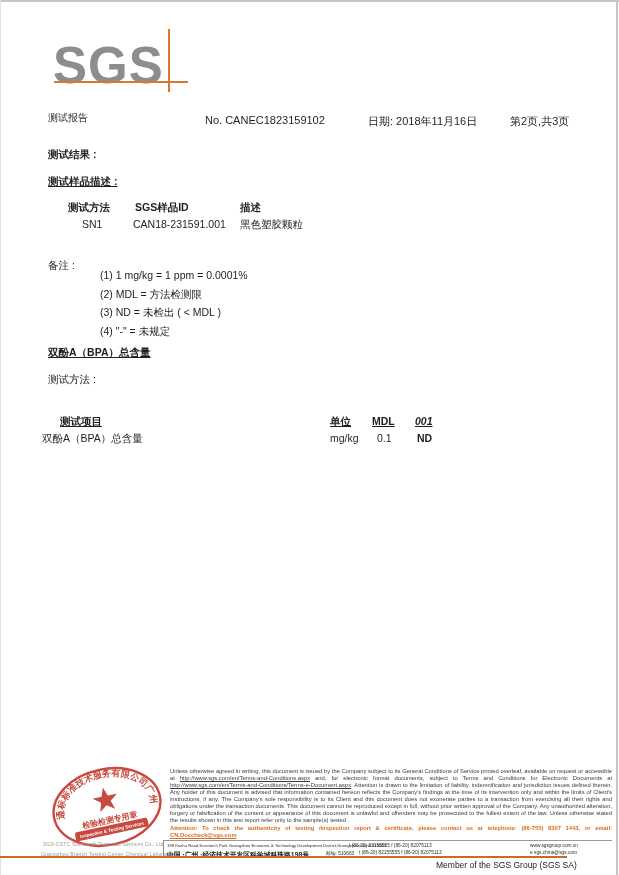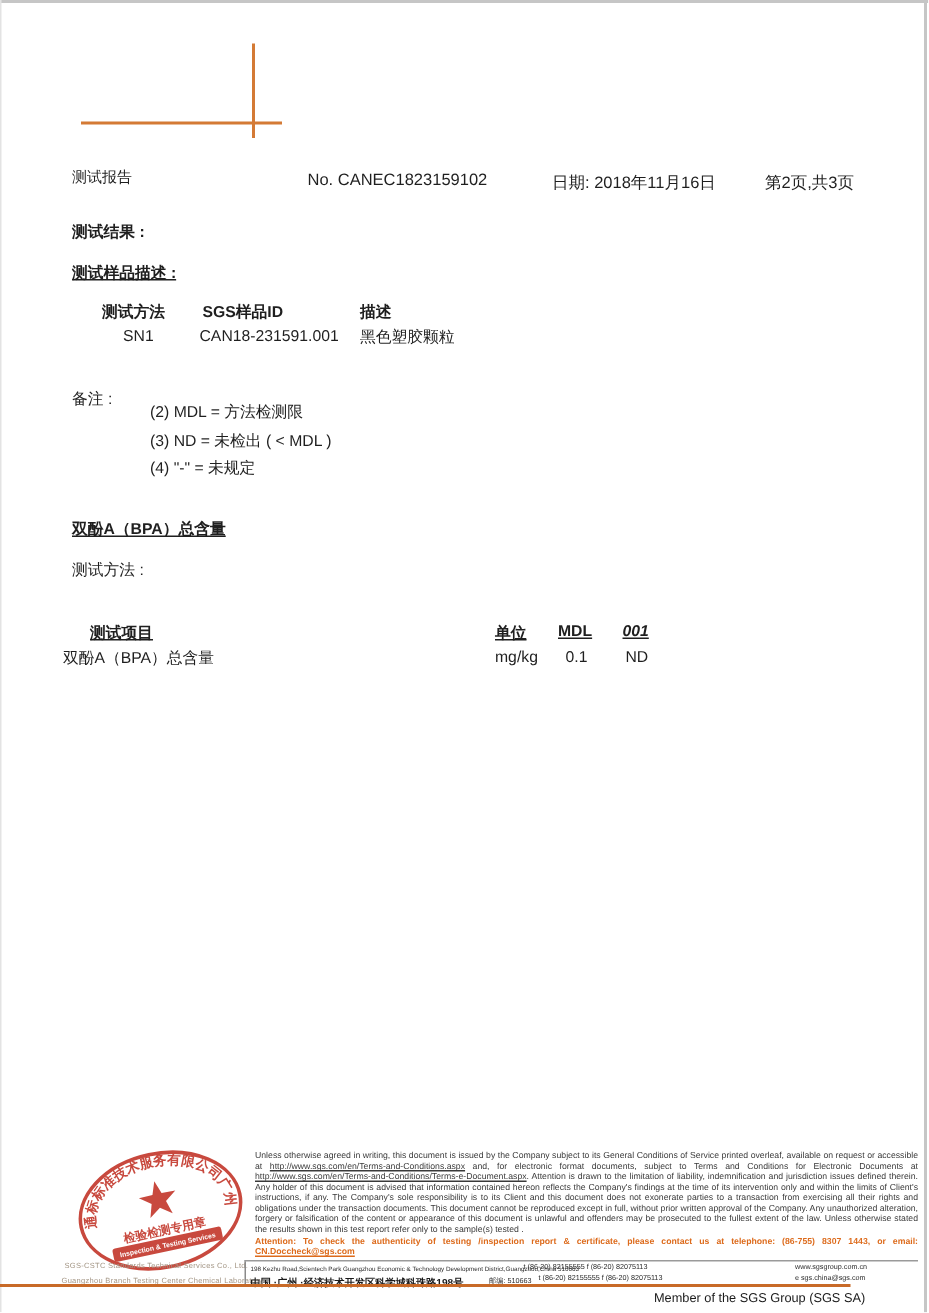--- a/index.html
+++ b/index.html
@@ -51,20 +51,21 @@
   .member { position:absolute; left:436px; top:860px; font-size:8.5px; color:#1a1a1a; }
 </style>
 </head>
 <body>
 
 <div class="page">
   <div class="edge-top"></div>
   <div class="edge-right"></div>
   <div class="edge-left"></div>
 
+  <div class="logo-text">SGS</div>
   <div class="logo-hline"></div>
   <div class="logo-vline"></div>
 
   <div class="abs title">测试报告</div>
   <div class="abs hmeta" style="left:205px; top:114px;">No. CANEC1823159102</div>
   <div class="abs hmeta" style="left:368px; top:114px;">日期: 2018年11月16日</div>
   <div class="abs hmeta" style="left:510px; top:114px;">第2页,共3页</div>
 
   <div class="abs body-txt bold" style="left:48px; top:148px;">测试结果 :</div>
   <div class="abs body-txt bold uline" style="left:48px; top:175px;">测试样品描述 :</div>
@@ -73,37 +74,38 @@
     <div class="abs body-txt bold" style="left:68px; top:201px;">测试方法</div>
     <div class="abs body-txt bold" style="left:135px; top:201px;">SGS样品ID</div>
     <div class="abs body-txt bold" style="left:240px; top:201px;">描述</div>
     <div class="abs body-txt" style="left:82px; top:218px;">SN1</div>
     <div class="abs body-txt" style="left:133px; top:218px;">CAN18-231591.001</div>
     <div class="abs body-txt" style="left:240px; top:218px;">黑色塑胶颗粒</div>
   </div>
 
   <div class="abs body-txt" style="left:48px; top:247px;margin-top:12px;">备注 :</div>
   <div class="abs" style="left:100px; top:266px; line-height:18.5px; font-size:10.5px; white-space:nowrap;">
+    <div>(1) 1 mg/kg = 1 ppm = 0.0001%</div>
     <div>(2) MDL = 方法检测限</div>
     <div>(3) ND = 未检出 ( &lt; MDL )</div>
     <div>(4) "-" = 未规定</div>
   </div>
 
   <div class="abs body-txt bold uline" style="left:48px; top:346px;">双酚A（BPA）总含量</div>
   <div class="abs body-txt" style="left:48px; top:373px;">测试方法 :</div>
 
   <div>
     <div class="abs body-txt bold uline" style="left:60px; top:415px;">测试项目</div>
     <div class="abs body-txt bold uline" style="left:330px; top:415px;">单位</div>
     <div class="abs body-txt bold uline" style="left:372px; top:415px;">MDL</div>
     <div class="abs body-txt bold uline italic" style="left:415px; top:415px;">001</div>
     <div class="abs body-txt" style="left:42px; top:432px;">双酚A（BPA）总含量</div>
     <div class="abs body-txt" style="left:330px; top:432px;">mg/kg</div>
     <div class="abs body-txt" style="left:377px; top:432px;">0.1</div>
-    <div class="abs body-txt" style="left:417px; top:432px;">ND</div>
+    <div class="abs body-txt" style="left:417px; top:432px;font-weight:bold;">ND</div>
   </div>
 
   <svg class="stamp" width="115" height="84" viewBox="0 0 115 84">
     <g transform="rotate(-12 57 41)" fill="none" stroke="none">
       <ellipse cx="57" cy="41" rx="54" ry="38" stroke="#c43a2e" stroke-width="2.4" fill="none"></ellipse>
       <path id="ringPath" d="M 15.7,51.3 A 44 30 0 1 1 98.3,51.3" fill="none" stroke="none"></path>
       <text font-size="9" font-weight="bold" fill="#c43a2e">
         <textPath href="#ringPath" startOffset="8">通标标准技术服务有限公司广州分公司</textPath>
       </text>
       <polygon points="57,21 60.1,29.8 69.4,30 61.9,35.6 64.6,44.5 57,39.2 49.4,44.5 52.1,35.6 44.6,30 53.9,29.8" fill="#c43a2e"></polygon>

